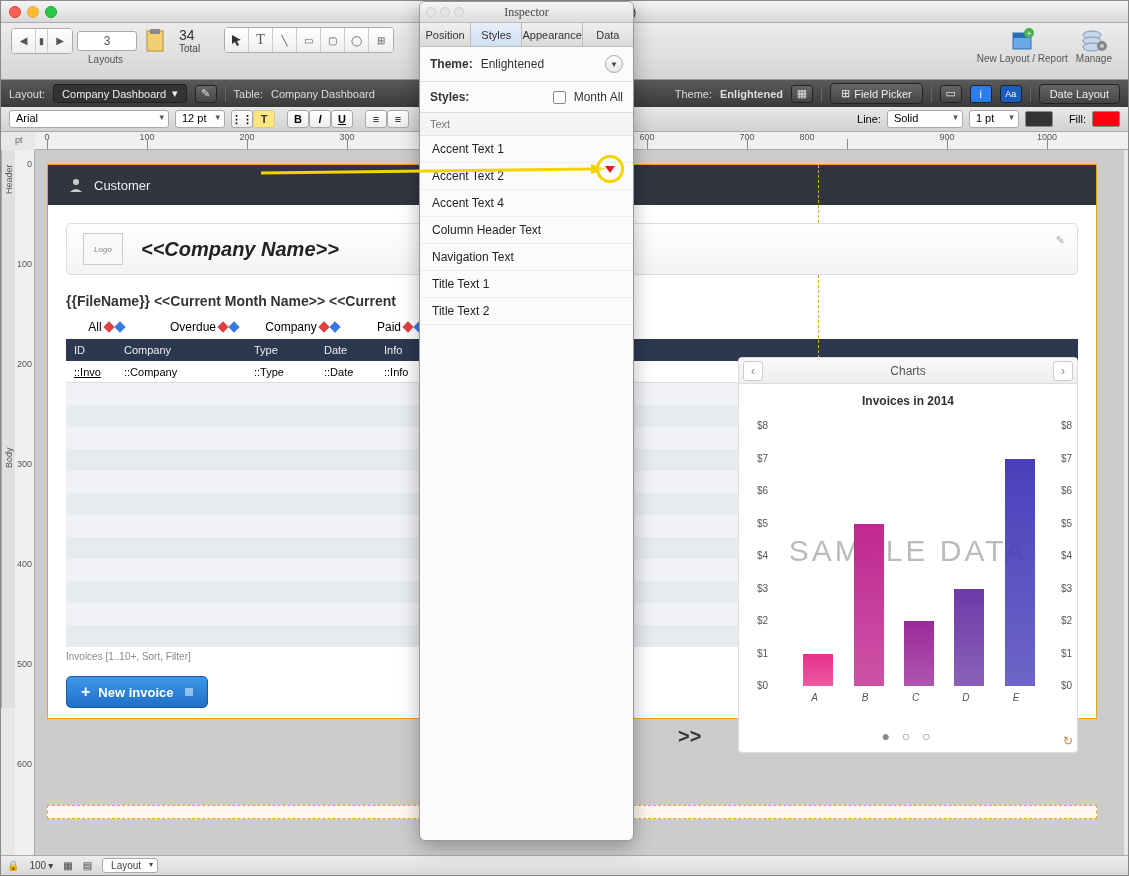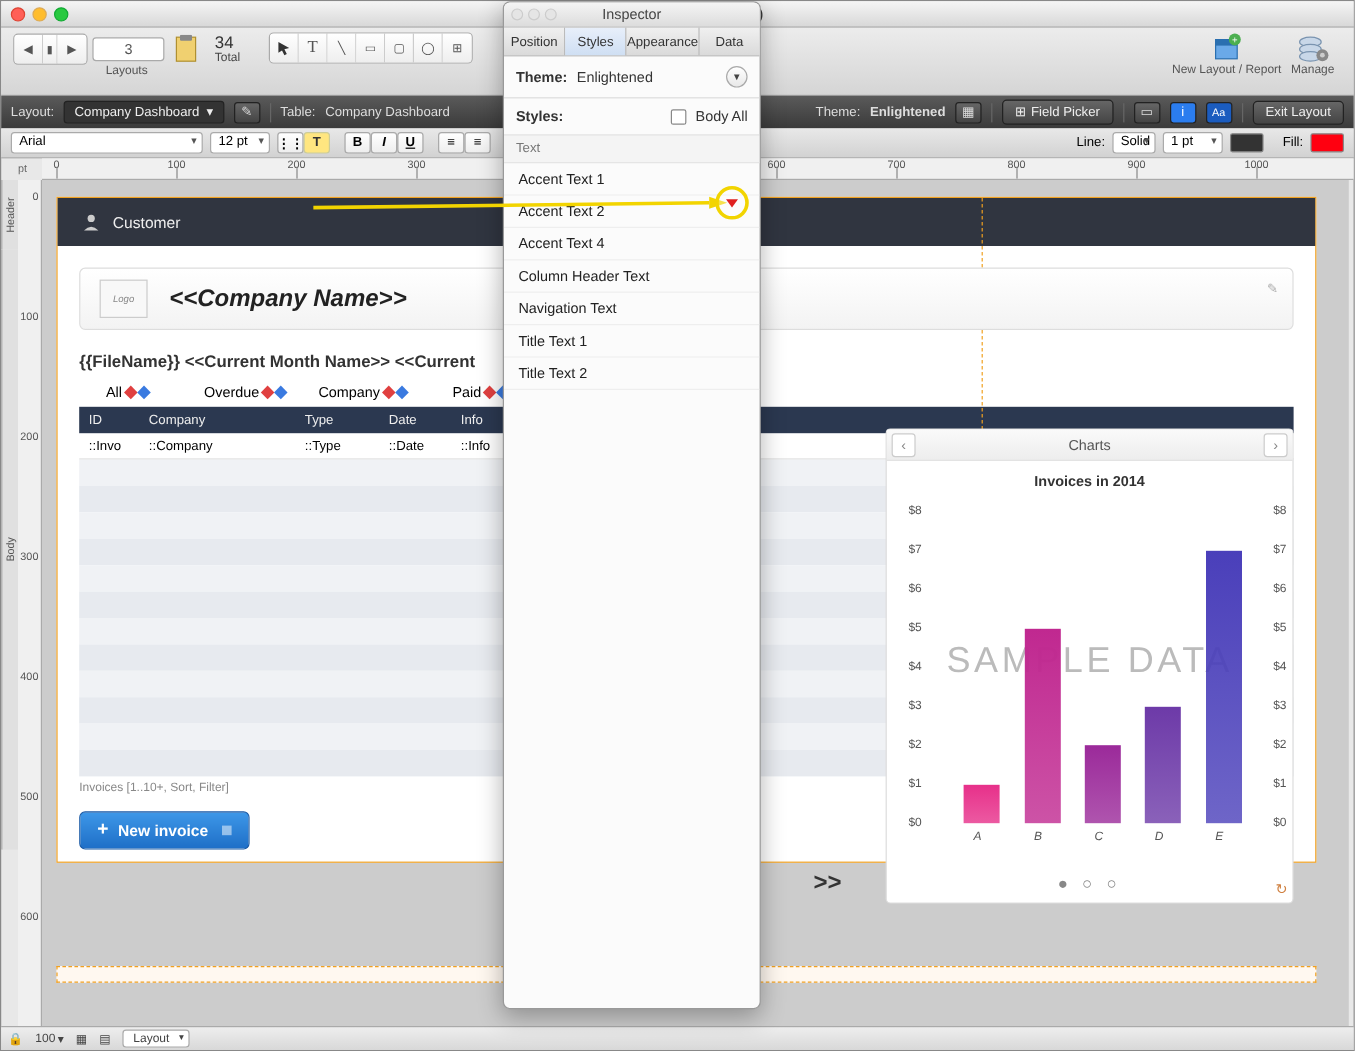--- a/index.html
+++ b/index.html
@@ -107,21 +107,21 @@
 .chart-area { position:relative; height:300px; }
 .chart-area .ylab { position:absolute; font-size:10px; color:#555; }
 .chart-area .bar { position:absolute; bottom:28px; width:30px; }
 .bar .face { width:100%; height:100%; }
 .watermark { position:absolute; left:0; right:0; top:120px; text-align:center; font-size:30px; color:#bbb; letter-spacing:3px; pointer-events:none; }
 .chart-dots { text-align:center; padding:4px 0 8px; color:#888; font-size:14px; letter-spacing:4px; }
 .chart-panel .corner { position:absolute; right:4px; bottom:4px; color:#d08040; font-size:12px; }
 
 
 .inspector { position:absolute; left:419px; top:1px; width:215px; height:840px; background:#fbfbfb; border:1px solid #999; box-shadow:0 6px 20px rgba(0,0,0,.3); border-radius:6px; overflow:hidden; z-index:100; }
-.inspector .ititle { height:21px; background:linear-gradient(#f5f5f5,#dcdcdc); border-bottom:1px solid #bbb; display:flex; align-items:center; padding:0 6px; position:relative; }
+.inspector .ititle { height:21px; background:linear-gradient(#f5f5f5,#dcdcdc); border-bottom:1px solid #bbb; display:flex; align-items:center; padding:0 6px; position:relative;font-family:Liberation Serif, serif; }
 .inspector .ititle .dots { display:flex; gap:4px; }
 .inspector .ititle .dots span { width:10px; height:10px; border-radius:50%; background:#e5e5e5; border:1px solid #ccc; }
 .inspector .ititle .t { position:absolute; left:0; right:0; text-align:center; font-size:12px; color:#444; }
 .inspector .itabs { height:24px; background:linear-gradient(#f0f0f0,#dadada); border-bottom:1px solid #bbb; display:flex; }
 .inspector .itab { flex:1; display:flex; align-items:center; justify-content:center; font-size:11px; color:#333; border-right:1px solid #bbb; }
 .inspector .itab.active { background:linear-gradient(#e8effa,#cfdff3); }
 .inspector .itab:last-child { border-right:none;text-align:center; }
 .inspector .irow { padding:8px 10px; display:flex; align-items:center; gap:8px; font-size:12px; color:#333; }
 .inspector .irow.border { border-bottom:1px solid #ddd; }
 .inspector .theme-pill { flex:1; }
@@ -237,21 +237,21 @@
     <span style="font-weight:bold">Enlightened</span>
     <div class="icon-btn-dark">▦</div>
     <div class="sep"></div>
     <div class="pill-btn">⊞ <span>Field Picker</span></div>
     <div class="sep"></div>
     <div class="icon-btn-dark">▭</div>
     <div class="icon-btn-dark blue" style="color:#fff">i</div>
     <div class="icon-btn-dark bluer" style="color:#fff;font-size:9px">Aa</div>
     <div class="sep"></div>
     <div class="pill-btn">
-        <span>Exit Layout</span>
+        <span>Date Layout</span>
       </div>
   </div>
 
   <div class="format-bar">
     <div class="select-like" style="width:160px">Arial</div>
     <div class="select-like" style="width:50px">12 pt</div>
     <div style="display:flex">
       <div class="fmt-btn">⋮⋮</div>
       <div class="fmt-btn active" style="color:#333">T</div>
     </div>
@@ -263,21 +263,21 @@
       <div class="fmt-btn">
           <u>U</u>
         </div>
     </div>
     <div style="display:flex;margin-left:6px">
       <div class="fmt-btn">≡</div>
       <div class="fmt-btn">≡</div>
     </div>
     <div class="spacer"></div>
     <span>Line:</span>
-    <div class="select-like" style="width:36px">Solid</div>
+    <div class="select-like" style="width:76px">Solid</div>
     <div class="select-like" style="width:50px">1 pt</div>
     <div class="color-swatch" style="background:#333"></div>
     <span style="margin-left:10px">Fill:</span>
     <div class="color-swatch" style="background:#ff0010"></div>
   </div>
 
   <div class="pt-label">pt</div>
 
   <div class="ruler-h" id="hruler">
       <div class="label" style="left: 12px;">0</div>
@@ -289,21 +289,21 @@
       <div class="label" style="left: 312px;">300</div>
       <div class="tick major" style="left: 312px;"></div>
       <div class="label" style="left: 412px;">400</div>
       <div class="tick major" style="left: 412px;"></div>
       <div class="label" style="left: 512px;">500</div>
       <div class="tick major" style="left: 512px;"></div>
       <div class="label" style="left: 612px;">600</div>
       <div class="tick major" style="left: 612px;"></div>
       <div class="label" style="left: 712px;">700</div>
       <div class="tick major" style="left: 712px;"></div>
-      <div class="label" style="left: 812px;">800</div>
+      <div class="label" style="left: 772px;">800</div>
       <div class="tick major" style="left: 812px;"></div>
       <div class="label" style="left: 912px;">900</div>
       <div class="tick major" style="left: 912px;"></div>
       <div class="label" style="left: 1012px;">1000</div>
       <div class="tick major" style="left: 1012px;"></div>
     </div>
 
   <div class="section-label" style="top:149px; height:58px">Header</div>
   <div class="section-label" style="top:207px; height:500px">Body</div>
 
@@ -368,21 +368,21 @@
       
       <div class="table-head" id="thead">
           <div class="th" style="width: 50px;">ID</div>
           <div class="th" style="width: 130px;">Company</div>
           <div class="th" style="width: 70px;">Type</div>
           <div class="th" style="width: 60px;">Date</div>
           <div class="th" style="width: 50px;">Info</div>
         </div>
       <div class="table-body">
         <div class="table-row" id="trow">
-            <div class="td" style="width: 50px;">::Invo</div>
+            <div class="td" style="width: 50px; text-decoration: underline;">::Invo</div>
             <div class="td" style="width: 130px;">::Company</div>
             <div class="td" style="width: 70px;">::Type</div>
             <div class="td" style="width: 60px;">::Date</div>
             <div class="td" style="width: 50px;">::Info</div>
           </div>
       </div>
       <div class="stripes">
         <div class="stripe"></div>
           <div class="stripe"></div>
           <div class="stripe"></div>
@@ -503,21 +503,21 @@
       <div class="itab">Data</div>
     </div>
   <div class="irow border">
     <span style="font-weight:bold">Theme:</span>
     <span class="theme-pill">Enlightened</span>
     <div class="circle-btn">▼</div>
   </div>
   <div class="irow border">
     <span style="font-weight:bold; flex:1">Styles:</span>
     <span class="checkbox"></span>
-    <span>Body All</span>
+    <span>Month All</span>
   </div>
   <div class="style-list">
     <div class="cat">Text</div>
     <div id="style-items">
         <div class="style-item">Accent Text 1</div>
         <div class="style-item">Accent Text 2</div>
         <div class="style-item">Accent Text 4</div>
         <div class="style-item">Column Header Text</div>
         <div class="style-item">Navigation Text</div>
         <div class="style-item">Title Text 1</div>

